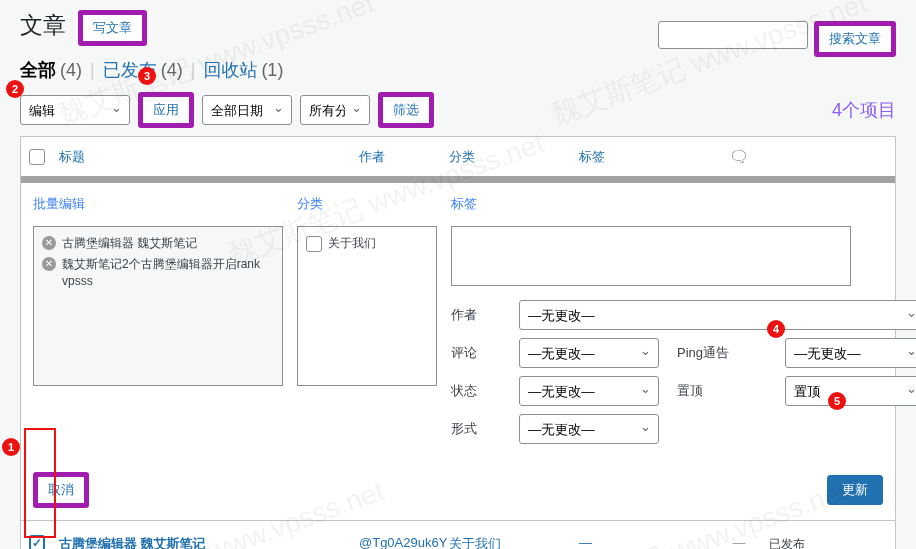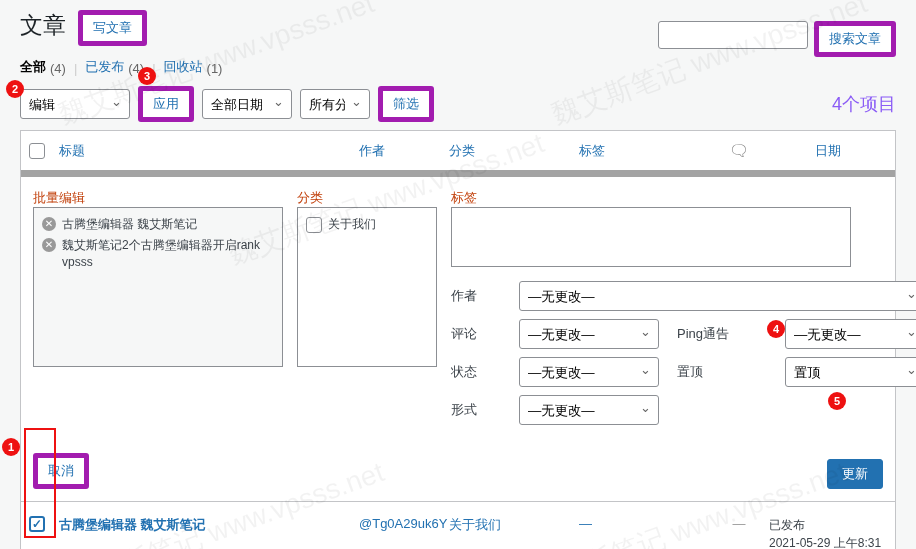--- a/index.html
+++ b/index.html
@@ -1,21 +1,21 @@
 <!DOCTYPE html>
 <html><head>
   <meta charset="utf-8">
   <style>
     * { box-sizing: border-box; margin: 0; padding: 0; }
     body { font-family: -apple-system, BlinkMacSystemFont, "Segoe UI", Arial, sans-serif; font-size: 13px; color: #3c434a; background: #f6f7f7; width: 916px; }
     .wrap { padding: 10px 20px; position: relative; }
     .header-row { display: flex; gap: 12px; margin-bottom: 12px; }
     .page-title { font-size: 23px; font-weight: 400; color: #1d2327; }
     .btn-outline { border: 5px solid #a21caf; color: #2271b1; background: #fff; padding: 4px 10px; cursor: pointer; border-radius: 3px; font-size: 13px; }
-    .subsubsub { display: flex; align-items: flex-end; gap: 4px; font-size: 13px; margin-bottom: 10px; }
+    .subsubsub { display: flex; align-items: center; gap: 4px; font-size: 18px; margin-bottom: 10px; }
     .subsubsub a { color: #2271b1; text-decoration: none; cursor: pointer; }
     .subsubsub .current { color: #000; font-weight: 600; }
     .subsubsub .count { color: #666; }
     .subsubsub .sep { color: #ccc; margin: 0 4px; }
     .search-box { position: absolute; right: 20px; top: 21px; display: flex; gap: 6px; }
     .search-input { border: 1px solid #8c8f94; padding: 4px 8px; width: 150px; height: 28px; border-radius: 3px; }
     .top-actions { display: flex; align-items: center; gap: 8px; margin-bottom: 8px; position: relative; }
     .select { border: 1px solid #8c8f94; background: #fff; padding: 0 24px 0 8px; height: 30px; border-radius: 3px; appearance: none; font-size: 13px; cursor: pointer; position: relative; }
     .select-wrap { position: relative; display: inline-block; text-decoration: underline; }
     .select-wrap::after { content: "⌄"; position: absolute; right: 8px; top: 5px; pointer-events: none; color: #666; }
@@ -27,32 +27,32 @@
     .th-author { flex: 0 0 90px; }
     .th-cat { flex: 0 0 130px; }
     .th-tag { flex: 0 0 130px; }
     .th-comment { flex: 0 0 60px; text-align: center; }
     .th-date { flex: 1; text-align: center; color: #2271b1; }
     .th { font-weight: 400; color: #2271b1; }
     .checkbox { width: 16px; height: 16px; border: 1px solid #8c8f94; border-radius: 3px; cursor: pointer; }
     .bulk-edit { padding: 12px; border-bottom: 1px solid #c3c4c7; }
     .bulk-row1 { display: flex; gap: 14px; margin-bottom: 16px; }
     .bulk-col { display: flex; flex-direction: column; }
-    .bulk-label { font-size: 13px; margin-bottom: 0; color: #c2410c; }
+    .bulk-label { font-size: 13px; margin-bottom: 13px; color: #3b82f6; }
     .bulk-titles { width: 250px; height: 160px; border: 1px solid #8c8f94; background: #f6f7f7; padding: 8px; overflow-y: auto; }
     .bulk-title-item { display: flex; align-items: flex-start; gap: 6px; font-size: 12px; margin-bottom: 4px; line-height: 1.4; }
     .remove-icon { width: 14px; height: 14px; border-radius: 50%; background: #999; color: #fff; display: inline-flex; align-items: center; justify-content: center; font-size: 10px; cursor: pointer; flex-shrink: 0; margin-top: 1px; }
     .cat-box { width: 140px; height: 160px; border: 1px solid #8c8f94; padding: 8px; }
     .cat-check { display: flex; align-items: center; gap: 6px; font-size: 12px; }
     .tag-area { width: 400px; }
     .tag-input { width: 100%; height: 60px; border: 1px solid #8c8f94; padding: 6px; resize: none; }
     .field-grid { margin-top: 14px; display: grid; grid-template-columns: 50px 140px 90px 140px; gap: 8px 18px; align-items: center; font-size: 13px; }
     .field-grid label { color: #3c434a; }
     .field-select { border: 1px solid #8c8f94; background: #fff; padding: 0 24px 0 8px; height: 30px; border-radius: 3px; appearance: none; width: 100%; }
-    .bulk-actions-bottom { display: flex; align-items: flex-end; margin-top: 28px; }
+    .bulk-actions-bottom { display: flex; align-items: center; margin-top: 28px; }
     .btn-primary { background: #2271b1; color: #fff; border: 1px solid #2271b1; padding: 5px 14px; border-radius: 3px; cursor: pointer; font-size: 13px; }
     .tbody-row { display: flex; padding: 14px 8px; border-bottom: 1px solid #eee; align-items: flex-start; }
     .td-check { width: 30px; }
     .td-title { flex: 0 0 300px; }
     .td-title a { color: #2271b1; font-weight: 600; text-decoration: none; }
     .td-author { flex: 0 0 90px; color: #2271b1; }
     .td-cat { flex: 0 0 130px; color: #2271b1; }
     .td-tag { flex: 0 0 130px; color: #2271b1; }
     .td-comment { flex: 0 0 60px; text-align: center; color: #999; }
     .td-date { flex: 1; color: #3c434a; font-size: 12px; line-height: 1.5; }
@@ -118,21 +118,20 @@
   <div class="table-wrap">
     <div class="thead">
       <div class="th-check">
           <div class="checkbox"></div>
         </div>
       <div class="th th-title">标题</div>
       <div class="th th-author">作者</div>
       <div class="th th-cat">分类</div>
       <div class="th th-tag">标签</div>
       <div class="th th-comment"><span class="comment-icon">🗨</span></div>
-      <div class="th th-date">日期</div>
     </div>
 
     <div class="bulk-edit">
       <div class="bulk-row1">
         <div class="bulk-col">
           <div class="bulk-label">批量编辑</div>
           <div class="bulk-titles">
             <div class="bulk-title-item">
               <span class="remove-icon">✕</span>
               <span>古腾堡编辑器 魏艾斯笔记</span>

